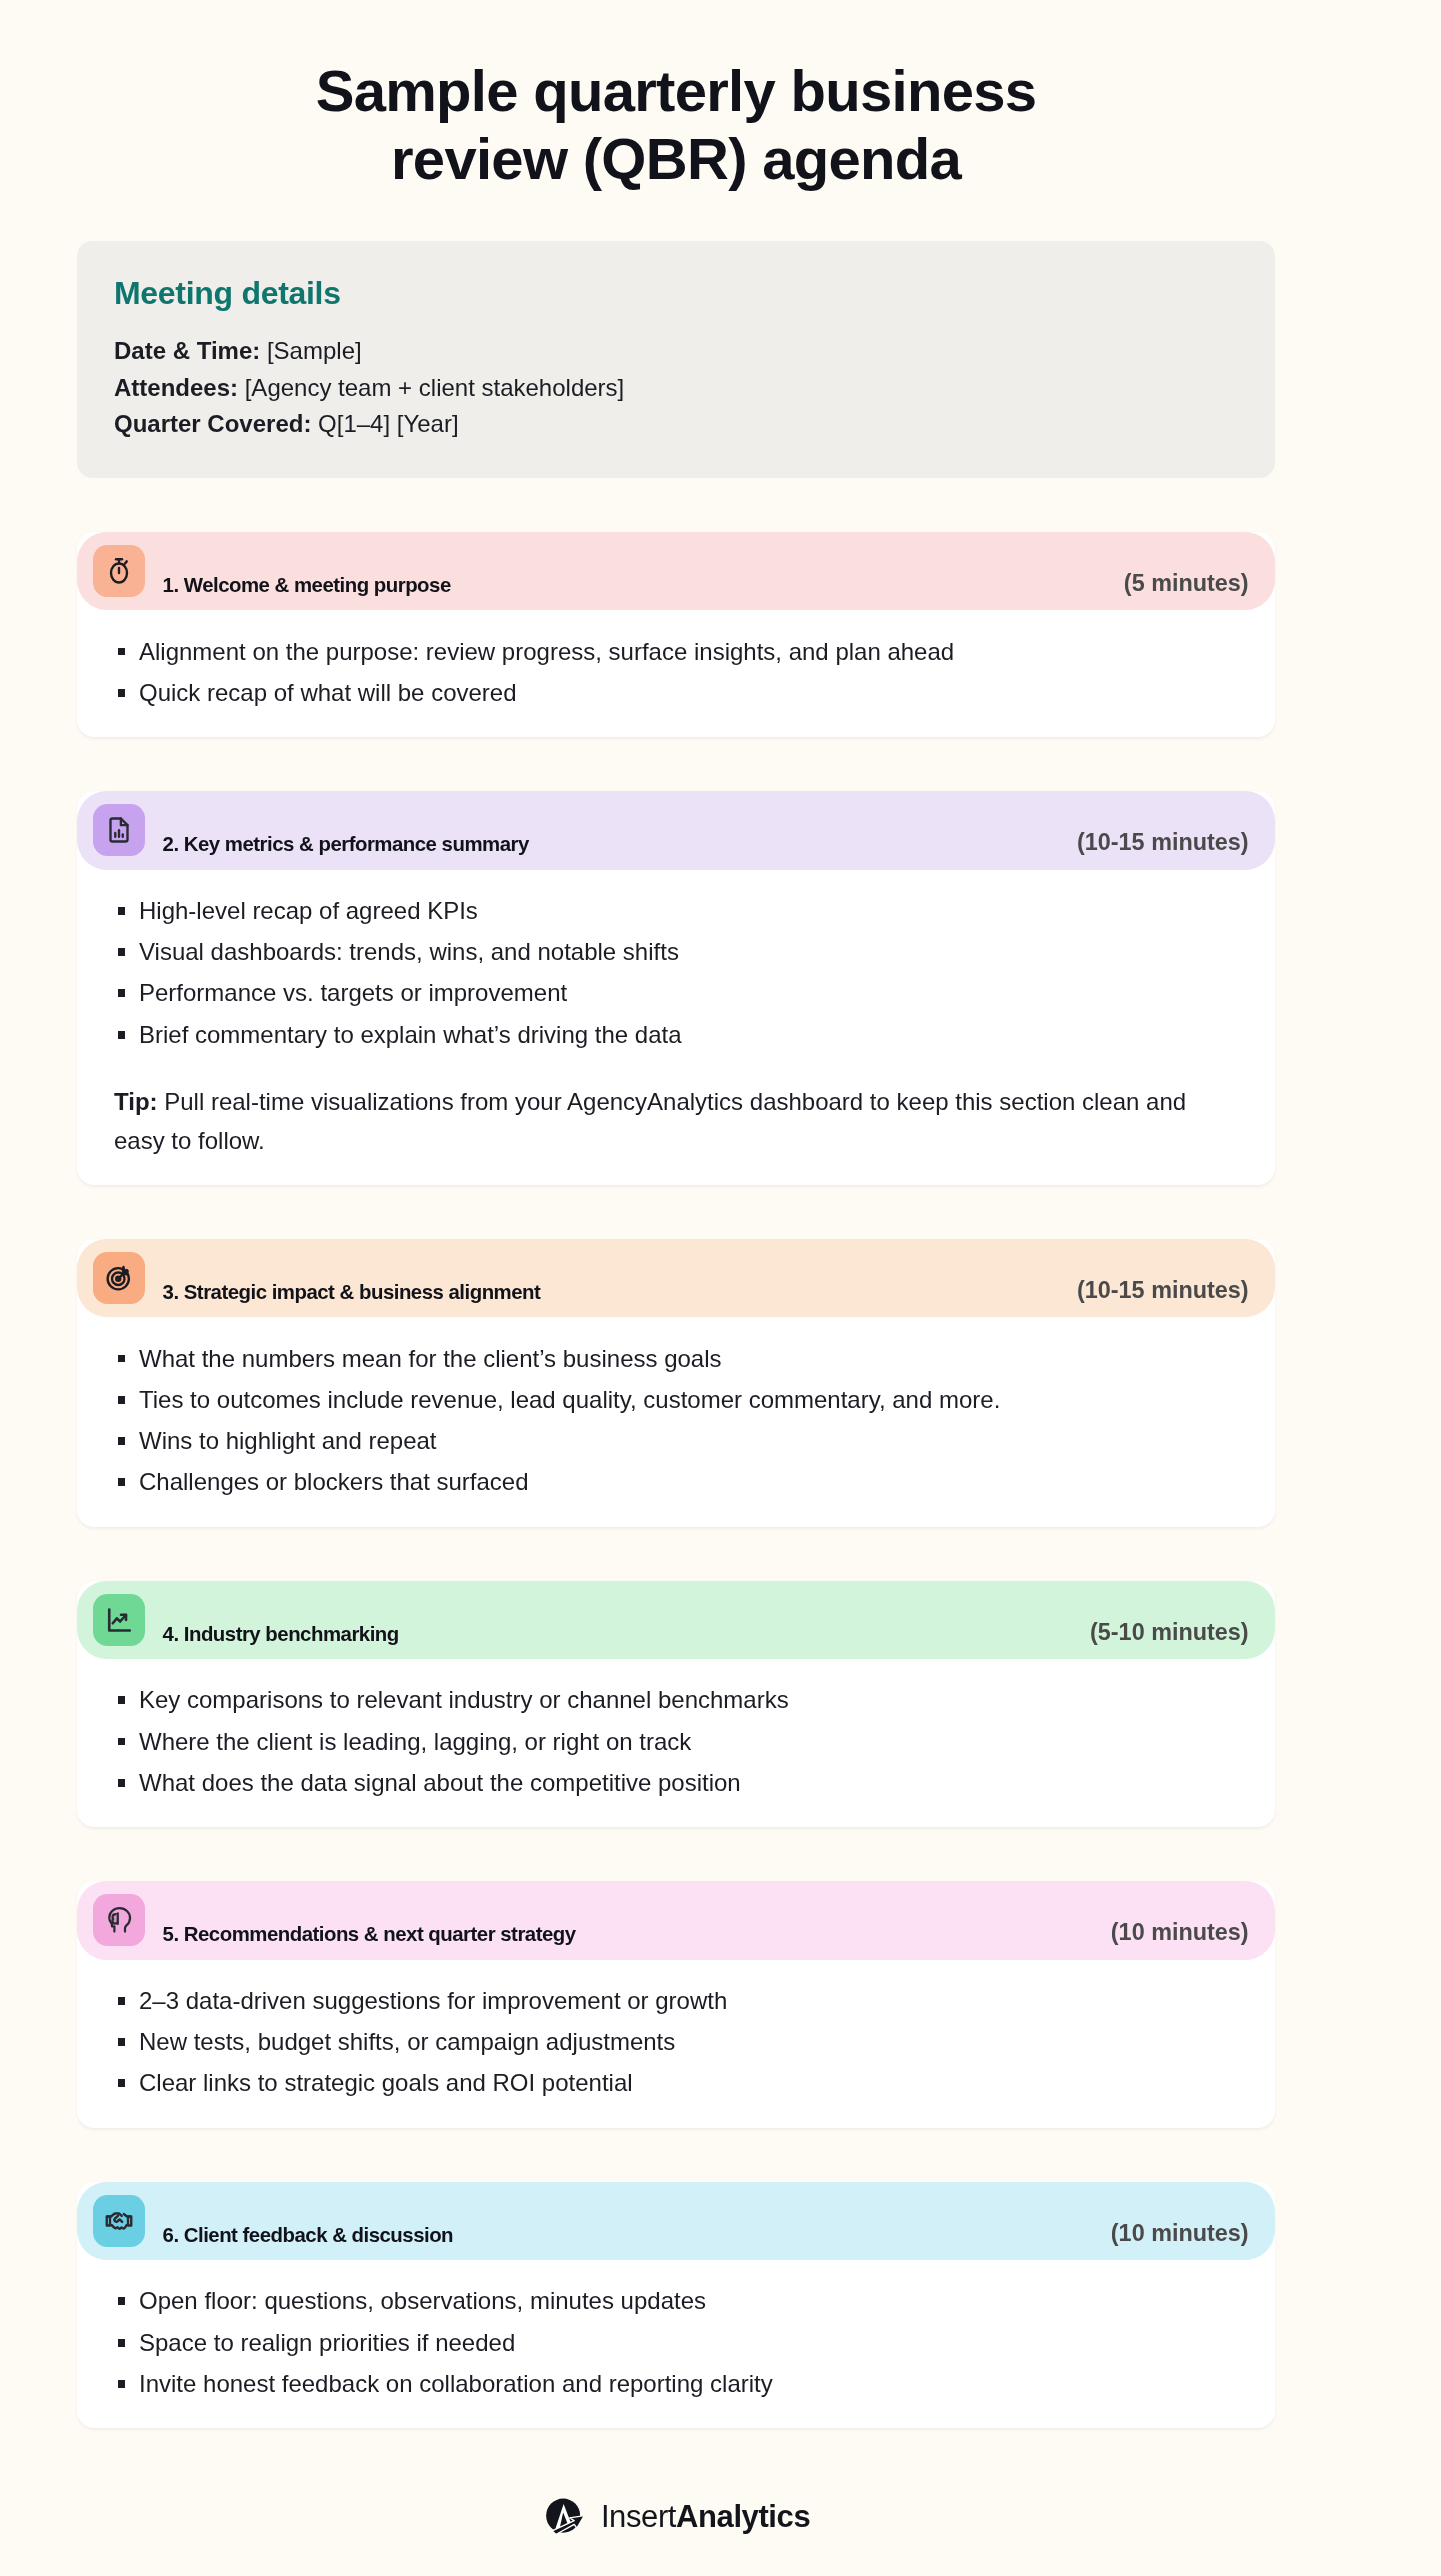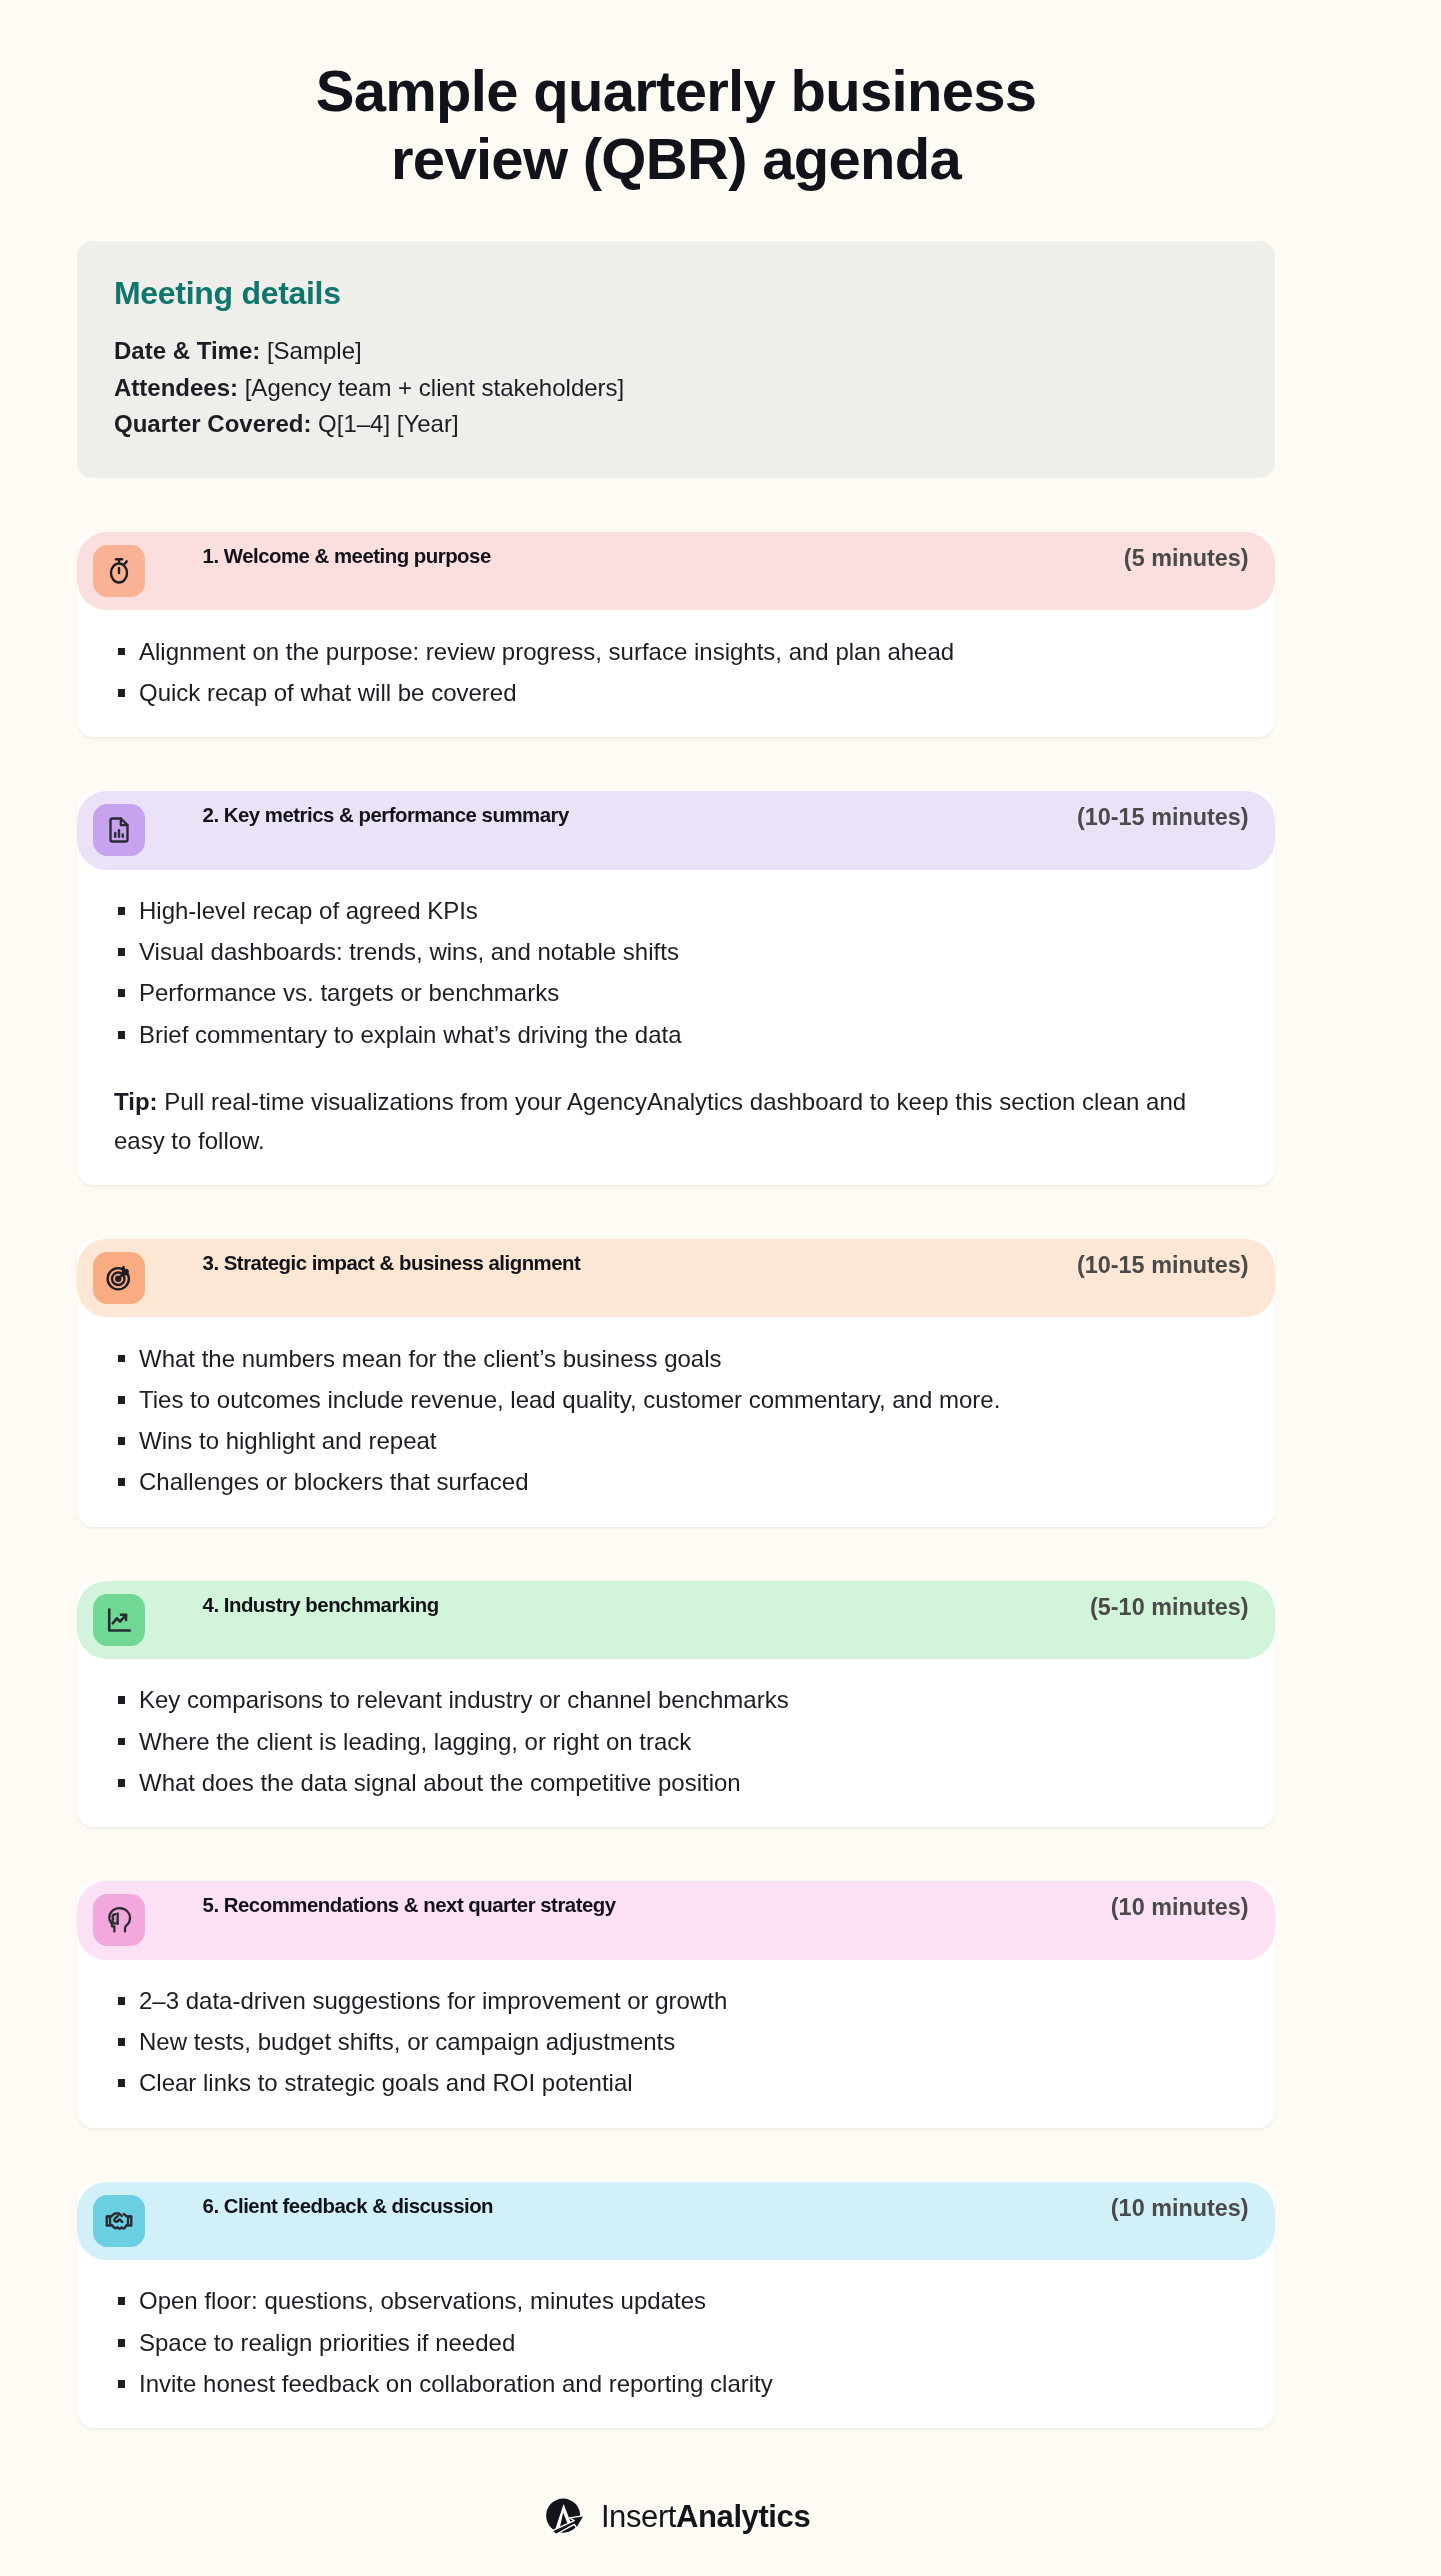--- a/index.html
+++ b/index.html
@@ -53,25 +53,24 @@
   
   .section{
     margin-top:54px;
     background:#ffffff;
     border-radius:17px;
     box-shadow:0 1.2px 3px rgba(20,20,25,.055);
     overflow:hidden;
   }
   .sec-head{
     display:flex;
-    align-items:flex-start;
+    align-items:flex-end;
     padding:13.2px 26.4px 13.2px 15.6px;
     border-radius:30px;
     min-height:78px;
-    gap:40px;
   }
   .icon-tile{
     width:52px; height:52px;
     min-width:52px;
     border-radius:14.4px;
     display:flex; align-items:center; justify-content:center;
     margin-right:18px;
   }
   .icon-tile svg{ width:30px; height:30px; display:block; }
   .sec-title{
@@ -187,21 +186,21 @@
               <path d="M15 17.4v-1.8"></path>
             </svg>
           </span>
           <span class="sec-title" style="font-size: 20.4px;">2. Key metrics &amp; performance summary</span>
           <span class="sec-dur">(10-15 minutes)</span>
         </div>
         <div class="sec-body">
           <ul class="bullets">
             <li>High-level recap of agreed KPIs</li>
             <li>Visual dashboards: trends, wins, and notable shifts</li>
-            <li>Performance vs. targets or benchmarks</li>
+            <li>Performance vs. targets or improvement</li>
             <li>Brief commentary to explain what’s driving the data</li>
           </ul>
           <p class="tip"><b>Tip:</b><span> Pull real-time visualizations from your AgencyAnalytics dashboard to keep this section clean and easy to follow.</span></p>
         </div>
       </div>
       <div class="section">
         <div class="sec-head" style="background:#fbe7d4">
           <span class="icon-tile" style="background:#f9ab81">
             <svg viewBox="0 0 24 24" fill="none" stroke="#1c1d24" stroke-width="1.9" stroke-linecap="round" stroke-linejoin="round">
               <circle cx="11.4" cy="12.6" r="8.5"></circle>

